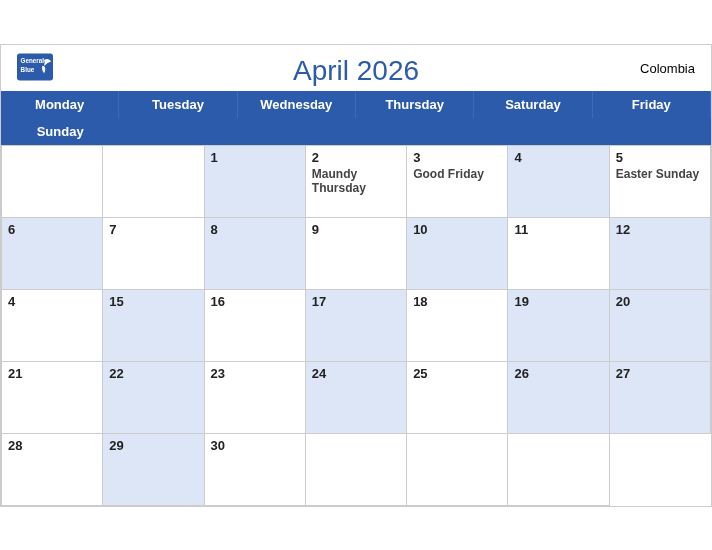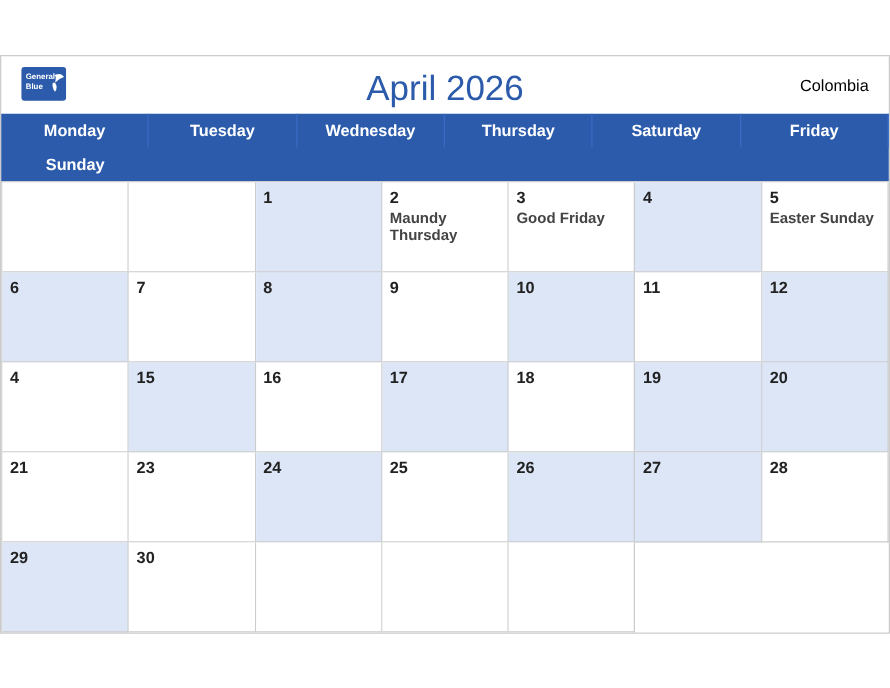--- a/index.html
+++ b/index.html
@@ -194,20 +194,23 @@
       </div>
       <div class="calendar-cell blue-bg">
         <span class="cell-date">19</span>
       </div>
       <div class="calendar-cell blue-bg">
         <span class="cell-date">20</span>
       </div>
       <div class="calendar-cell">
         <span class="cell-date">21</span>
       </div>
+      <div class="calendar-cell blue-bg">
+        <span class="cell-date">22</span>
+      </div>
       <div class="calendar-cell">
         <span class="cell-date">23</span>
       </div>
       <div class="calendar-cell blue-bg">
         <span class="cell-date">24</span>
       </div>
       <div class="calendar-cell">
         <span class="cell-date">25</span>
       </div>
       <div class="calendar-cell blue-bg">

